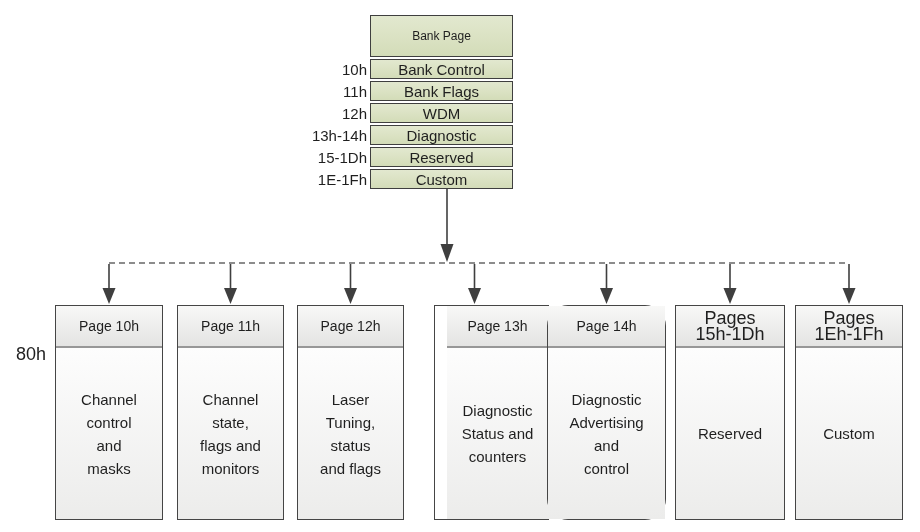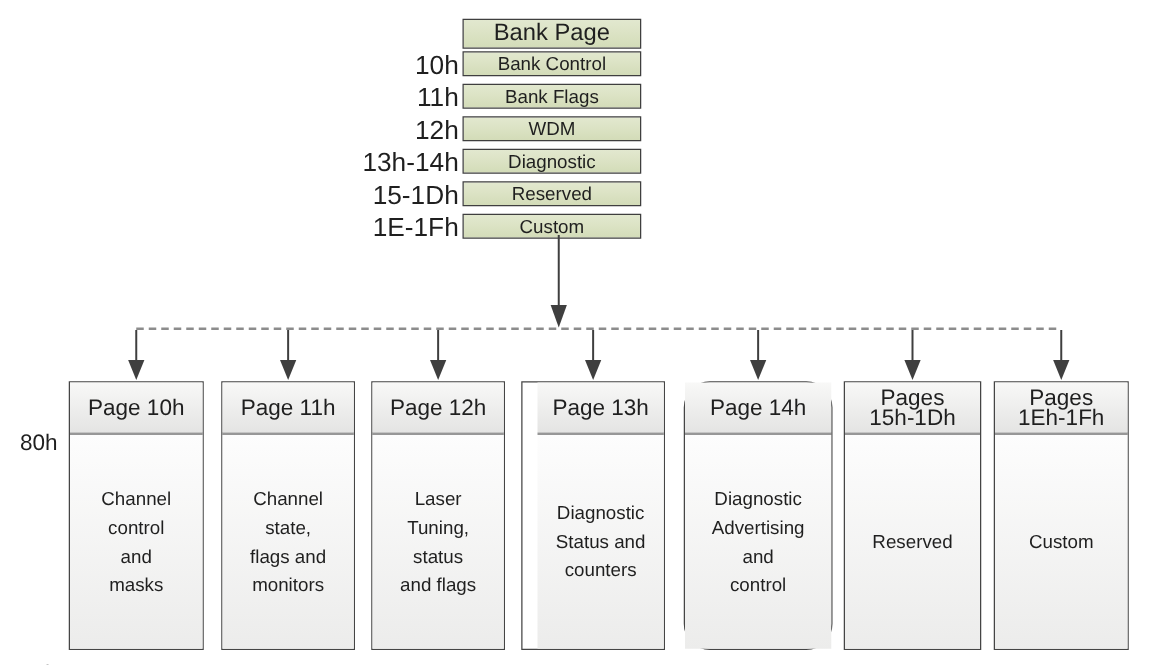--- a/index.html
+++ b/index.html
@@ -15,53 +15,53 @@
   .bank-table{
     position:absolute;
     left:267px;top:15px;
     width:251px;
   }
   .trow{display:flex;align-items:stretch;margin-bottom:2px;}
   .taddr{
     width:100px;
     padding-right:3px;
     text-align:right;
-    font-size:21px;
+    font-size:15px;
     display:flex;align-items:center;justify-content:flex-end;
     color:var(--text,#1f1f1f);
   }
   .tcell{
     width:143px;
     box-sizing:border-box;
     border:1px solid var(--table-border,#3f3f3f);
     background:linear-gradient(180deg,#e2e8cf 0%,var(--table-fill,#dce3c5) 45%,#d3dcb8 100%);
     display:flex;align-items:center;justify-content:center;
     font-size:15px;
     height:20px;
   }
-  .tcell.thead{height:24px;font-size:19px;}
+  .tcell.thead{height:42px;font-size:12px;}
   
   #connectors{position:absolute;left:0;top:0;pointer-events:none;}
   
   .page{
     position:absolute;
     top:305px;height:215px;
     box-sizing:border-box;
     border:1px solid var(--box-border,#454545);
     display:flex;flex-direction:column;
     background:#fff;
   }
   .page-head{
     height:42px;
     flex:0 0 42px;
     box-sizing:border-box;
     border-bottom:2px solid #979797;
     display:flex;align-items:center;justify-content:center;
     text-align:center;
-    font-size:18px;
+    font-size:14px;
     white-space:pre-line;
     line-height:19px;
     background:linear-gradient(180deg,var(--box-header-top,#f8f8f7) 0%,var(--box-header-bottom,#e4e4e3) 100%);
   }
   .page-head.small{font-size:18px;line-height:16px;}
   .page-body{
     flex:1;
     display:flex;align-items:center;justify-content:center;
     text-align:center;
     font-size:15px;
@@ -150,21 +150,21 @@
 flags and
 monitors</div>
       </div>
       <div class="page" style="left: 297px; width: 107px;">
         <div class="page-head">Page 12h</div>
         <div class="page-body">Laser
 Tuning,
 status
 and flags</div>
       </div>
-      <div class="page" style="left: 417px; width: 115px; padding-left: 12px;">
+      <div class="page" style="left: 434px; width: 115px; padding-left: 12px;">
         <div class="page-head">Page 13h</div>
         <div class="page-body">Diagnostic
 Status and
 counters</div>
       </div>
       <div class="page" style="left: 547px; width: 119px; border-radius: 21px;">
         <div class="page-head">Page 14h</div>
         <div class="page-body">Diagnostic
 Advertising
 and

